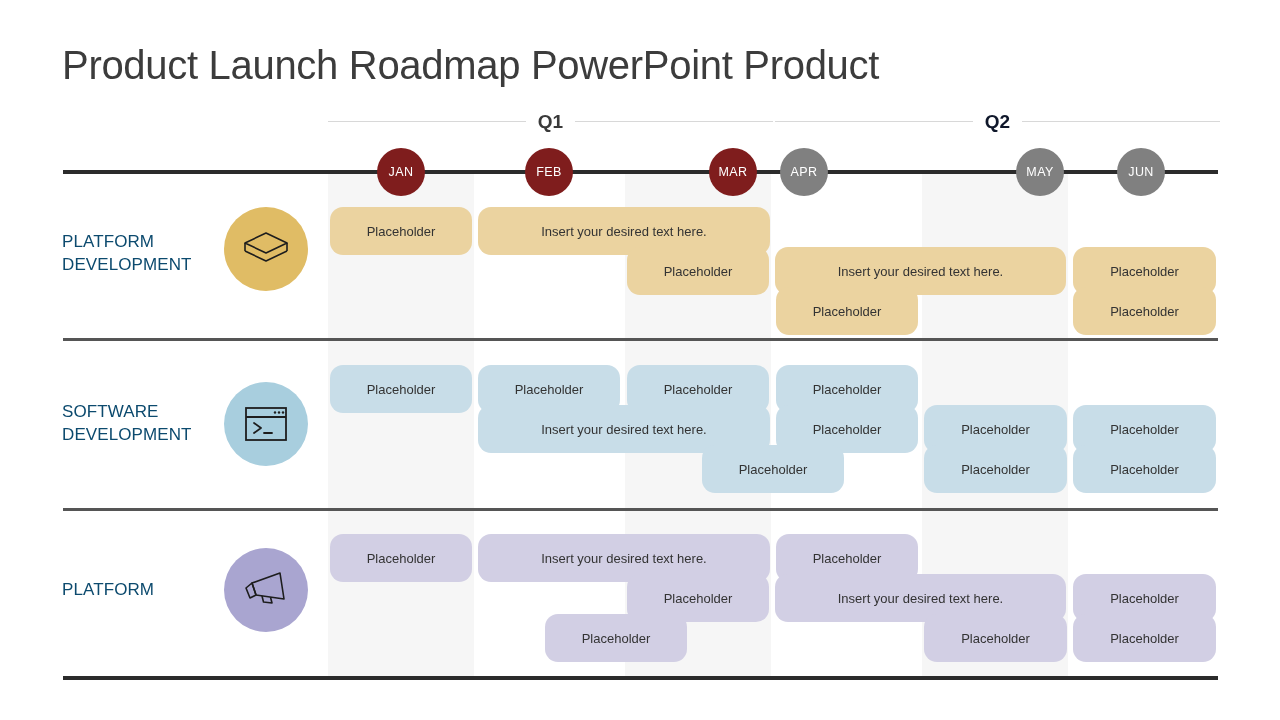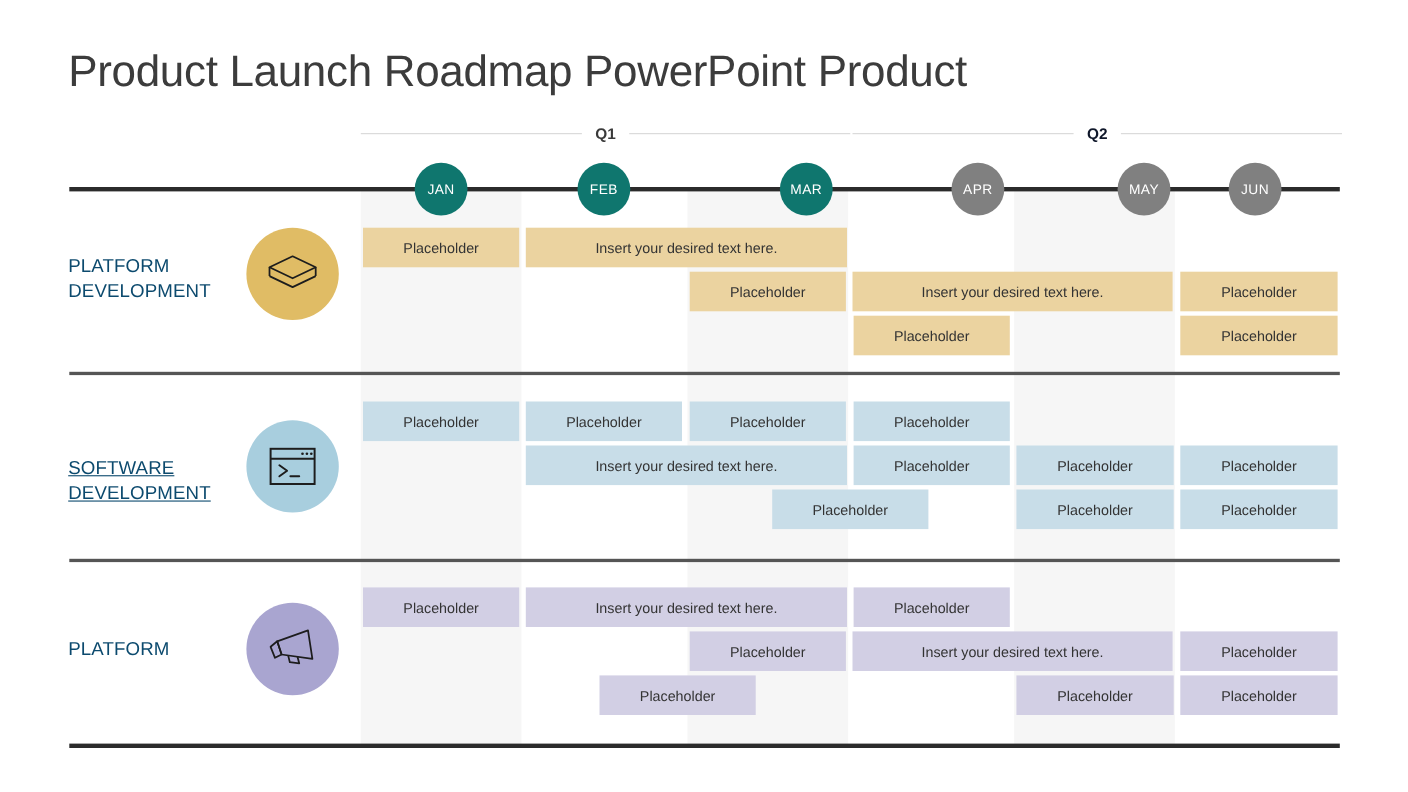--- a/index.html
+++ b/index.html
@@ -45,21 +45,21 @@
     align-items: center;
   }
   .q-rule {
     flex: 1 1 auto;
     height: 1px;
     background: #d8d8d8;
   }
   .q-label {
     flex: 0 0 auto;
     padding: 0 12px;
-    font-size: 14px;
+    font-size: 19px;
     font-weight: bold;
     line-height: 1;
   }
   .q1 .q-label { color: #3a3a3a; }
   .q2 .q-label { color: #0f172a; }
 
   
   #timeline-axis {
     position: absolute;
     left: 63px;
@@ -74,21 +74,21 @@
     width: 48px;
     height: 48px;
     border-radius: 50%;
     display: flex;
     align-items: center;
     justify-content: center;
     color: #ffffff;
     font-size: 12.5px;
     letter-spacing: 0.4px;
   }
-  .month-node.dark { background: #0f766e; }
+  .month-node.dark { background: #7f1d1d; }
   .month-node.light { background: #808080; }
 
   
   .row-rule {
     position: absolute;
     left: 63px;
     width: 1155px;
     height: 3px;
     background: #555555;
   }
@@ -119,30 +119,31 @@
     border-radius: 50%;
     display: flex;
     align-items: center;
     justify-content: center;
   }
   .row-icon svg { display: block; }
 
   
   .bar {
     position: absolute;
-    height: 36px;
+    height: 48px;
     display: flex;
     align-items: center;
     justify-content: center;
     font-size: 13px;
     color: #333333;
     box-sizing: border-box;
     padding: 0 6px;
     overflow: hidden;
     white-space: nowrap;
+    border-radius: 13px;
   }
 </style>
 </head>
 <body>
 
 <div id="slide-title">Product Launch Roadmap PowerPoint Product</div>
 
 <div id="stripes-layer">
     <div class="col-stripe" style="left: 328px; width: 146px; background: rgb(246, 246, 246);"></div>
     <div class="col-stripe" style="left: 625px; width: 146px; background: rgb(246, 246, 246);"></div>
@@ -160,21 +161,21 @@
       <div class="q-label">Q2</div>
       <div class="q-rule"></div>
     </div>
   </div>
 
 <div id="timeline-axis"></div>
 <div id="months-layer">
     <div class="month-node dark" style="left: 377px;">JAN</div>
     <div class="month-node dark" style="left: 525px;">FEB</div>
     <div class="month-node dark" style="left: 709px;">MAR</div>
-    <div class="month-node light" style="left: 865px;">APR</div>
+    <div class="month-node light" style="left: 780px;">APR</div>
     <div class="month-node light" style="left: 1016px;">MAY</div>
     <div class="month-node light" style="left: 1117px;">JUN</div>
   </div>
 
 <div id="rules-layer">
     <div class="row-rule" style="top: 338px;"></div>
     <div class="row-rule" style="top: 508px;"></div>
   </div>
 <div id="bottom-rule"></div>
 
@@ -191,21 +192,21 @@
         <polyline points="44,14 44,22" fill="none" stroke="#1d1d1d" stroke-width="1.6"></polyline>
       </svg>
     </div>
     <div class="bar" style="left: 330px; width: 142px; top: 207px; background: rgb(235, 211, 160);">Placeholder</div>
     <div class="bar" style="left: 478px; width: 292px; top: 207px; background: rgb(235, 211, 160);">Insert your desired text here.</div>
     <div class="bar" style="left: 627px; width: 142px; top: 247px; background: rgb(235, 211, 160);">Placeholder</div>
     <div class="bar" style="left: 775px; width: 291px; top: 247px; background: rgb(235, 211, 160);">Insert your desired text here.</div>
     <div class="bar" style="left: 1073px; width: 143px; top: 247px; background: rgb(235, 211, 160);">Placeholder</div>
     <div class="bar" style="left: 776px; width: 142px; top: 287px; background: rgb(235, 211, 160);">Placeholder</div>
     <div class="bar" style="left: 1073px; width: 143px; top: 287px; background: rgb(235, 211, 160);">Placeholder</div>
-    <div class="row-label" style="top: 414px; text-decoration: underline;">
+    <div class="row-label" style="top: 400px;">
       <div>SOFTWARE</div>
       <div>DEVELOPMENT</div>
     </div>
     <div class="row-icon" style="top: 382px; background: rgb(168, 206, 222);">
       <svg width="46" height="40" viewBox="0 0 46 40">
         <rect x="3" y="4" width="40" height="32" fill="none" stroke="#1d1d1d" stroke-width="1.8"></rect>
         <line x1="3" y1="13" x2="43" y2="13" stroke="#1d1d1d" stroke-width="1.8"></line>
         <circle cx="32" cy="8.5" r="1.2" fill="#1d1d1d"></circle>
         <circle cx="36" cy="8.5" r="1.2" fill="#1d1d1d"></circle>
         <circle cx="40" cy="8.5" r="1.2" fill="#1d1d1d"></circle>

